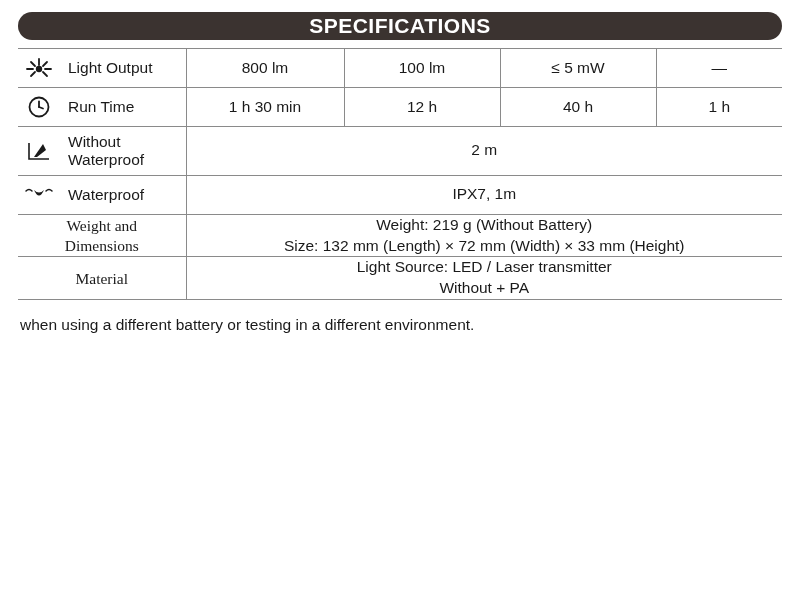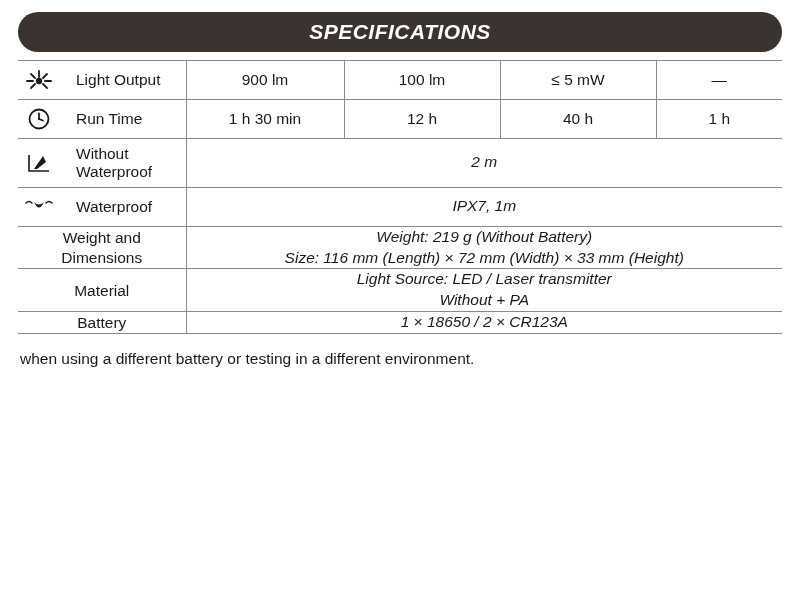--- a/index.html
+++ b/index.html
@@ -18,27 +18,26 @@
     position: relative;
     width: 800px;
     height: 598px;
     box-sizing: border-box;
     padding: 0 18px;
   }
 
   
   .banner {
     margin: 12px 0 0 0;
-    height: 40px;
+    height: 28px;
     background: #3b3330;
     border-radius: 20px / 20px;
     display: flex;
     align-items: center;
     justify-content: center;
-    font-style: italic;
   }
   .banner-title {
     color: #ffffff;
     font-size: 21px;
     font-weight: bold;
     letter-spacing: 0.5px;
   }
 
   
   .spec-table {
@@ -76,21 +75,21 @@
     text-align: left;
     padding-left: 4px;
     font-size: 15.5px;
   }
   .hdr-multi { line-height: 1.18; }
 
   
   .rowlabel {
     display: flex;
     align-items: center;
-    gap: 20px;
+    gap: 12px;
     padding: 6px 4px 6px 4px;
     text-align: left;
   }
   .rowlabel .txt {
     font-size: 15.5px;
     line-height: 1.15;
   }
   .icon {
     flex: 0 0 auto;
     width: 34px;
@@ -98,30 +97,30 @@
     display: inline-flex;
     align-items: center;
     justify-content: center;
   }
   .icon svg { display: block; }
 
   .left-val {
     text-align: left;
     padding: 8px 6px 8px 10px;
     line-height: 1.35;
-    font-style: italic;
   }
   .center-val {
     text-align: center;
     padding: 8px 6px;
   }
   .label-center {
     text-align: center;
     padding: 8px 6px;
     line-height: 1.25;
+    font-family: Liberation Serif, serif;
   }
 
   
   .note {
     margin-top: 14px;
     font-size: 15.5px;
     line-height: 1.45;
     padding: 0 2px;
   }
 </style>
@@ -158,21 +157,21 @@
                   <line x1="28" y1="13" x2="22" y2="13"></line>
                   <line x1="8" y1="20" x2="12" y2="16"></line>
                   <line x1="24" y1="20" x2="20" y2="16"></line>
                 </g>
                 <circle cx="16" cy="13" r="3.2" fill="#1a1a1a"></circle>
               </svg>
             </span>
             <span class="txt">Light Output</span>
           </div>
         </td>
-        <td class="center-val">900 lm</td>
+        <td class="center-val">800 lm</td>
         <td class="center-val">100 lm</td>
         <td class="center-val">≤ 5 mW</td>
         <td class="center-val">—</td>
       </tr>
 
       <tr>
         <td>
           <div class="rowlabel">
             <span class="icon">
               <svg width="26" height="26" viewBox="0 0 26 26">
@@ -224,36 +223,32 @@
         <td class="left-val" colspan="4">IPX7,  1m</td>
       </tr>
 
       <tr>
         <td class="label-center">
           <div>Weight and</div>
           <div>Dimensions</div>
         </td>
         <td class="left-val" colspan="4">
           <div>Weight: 219 g (Without Battery)</div>
-          <div>Size: 116 mm (Length) × 72 mm (Width) × 33 mm (Height)</div>
+          <div>Size: 132 mm (Length) × 72 mm (Width) × 33 mm (Height)</div>
         </td>
       </tr>
 
       <tr>
         <td class="label-center">Material</td>
         <td class="left-val" colspan="4">
           <div>Light Source: LED / Laser transmitter</div>
           <div>Without + PA</div>
         </td>
       </tr>
 
-      <tr>
-        <td class="label-center">Battery</td>
-        <td class="left-val" colspan="4">1 × 18650 / 2 × CR123A</td>
-      </tr>
 
     </tbody>
   </table>
 
   <div class="note">
     <div>when using a different battery or testing in a different environment.</div>
   </div>
 
 </div>
 

